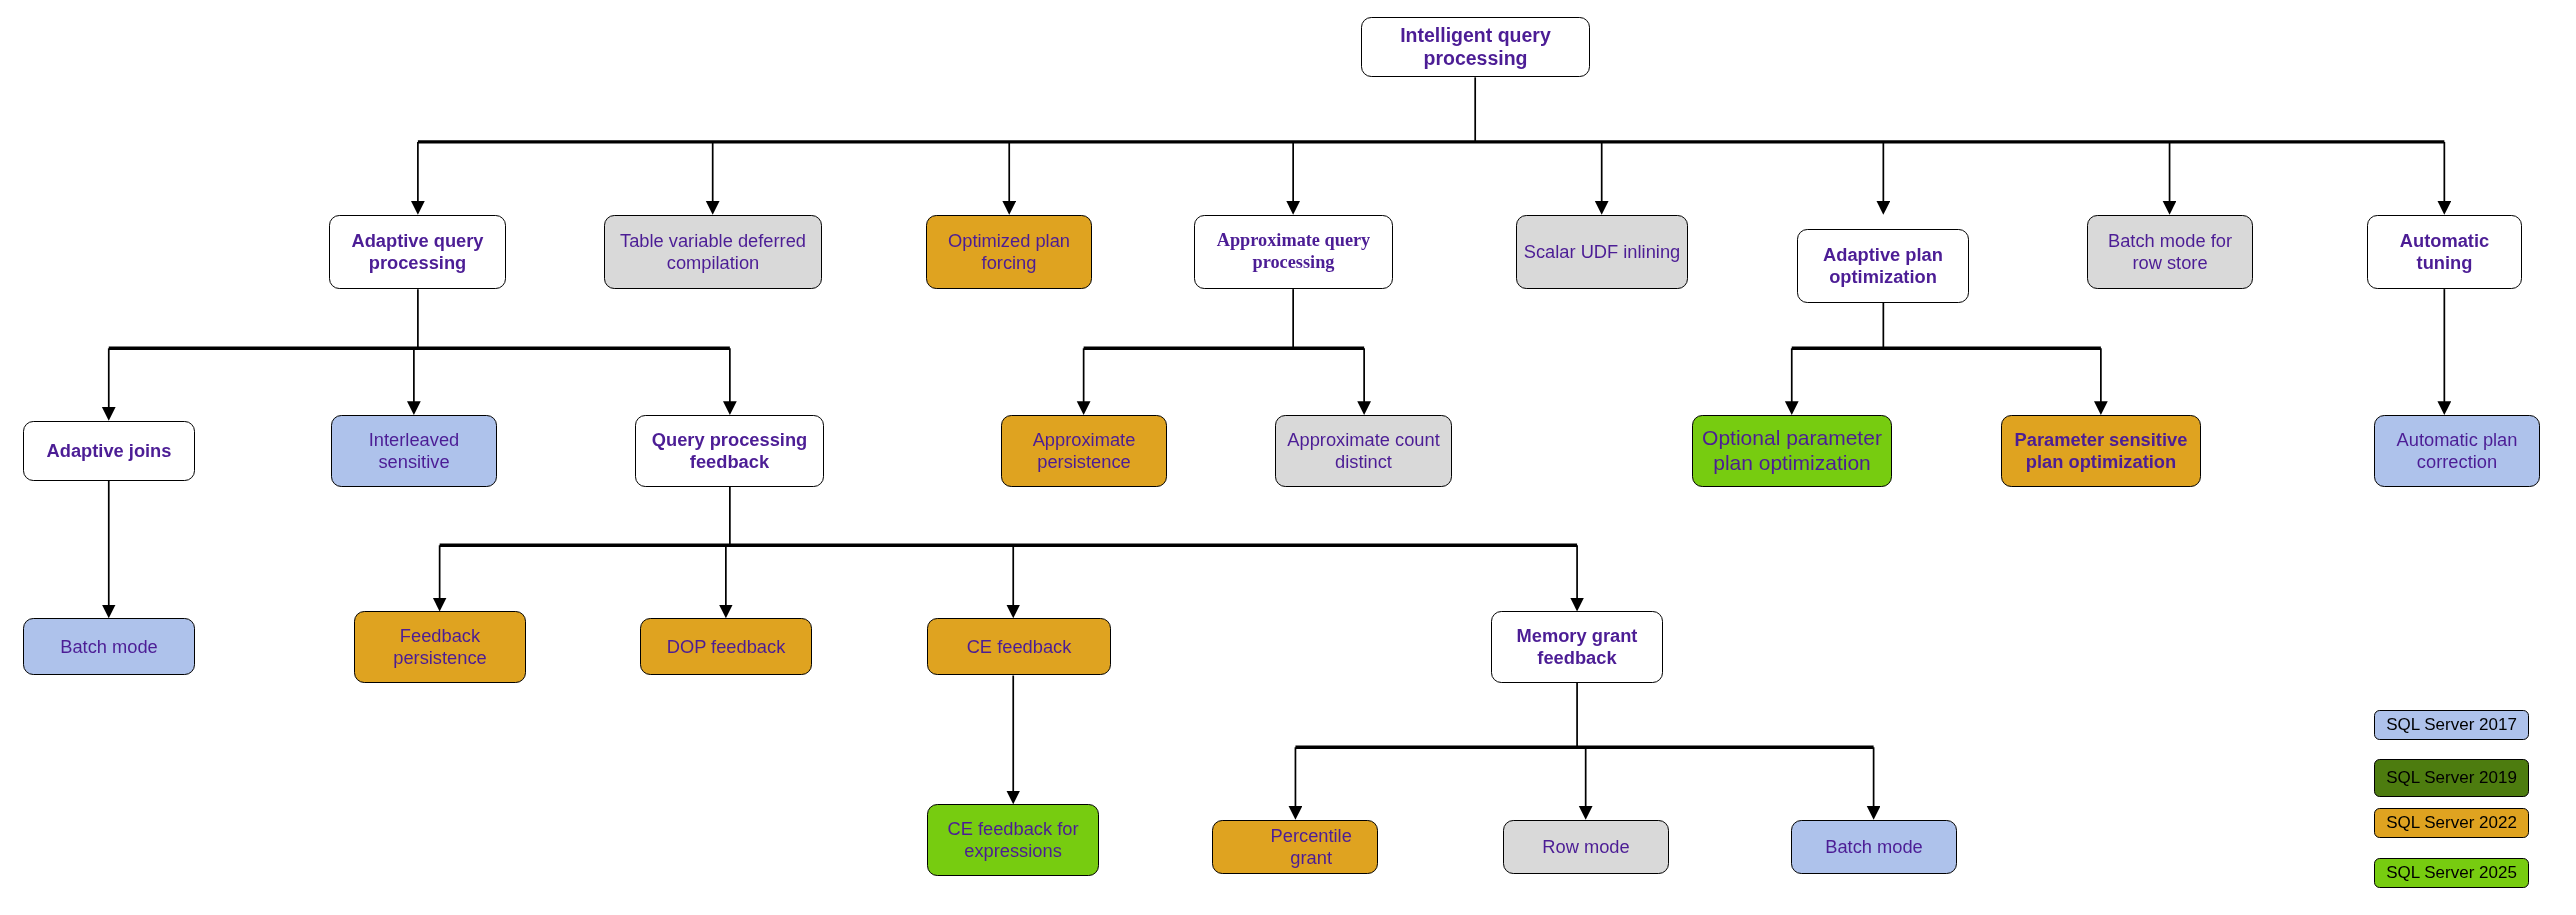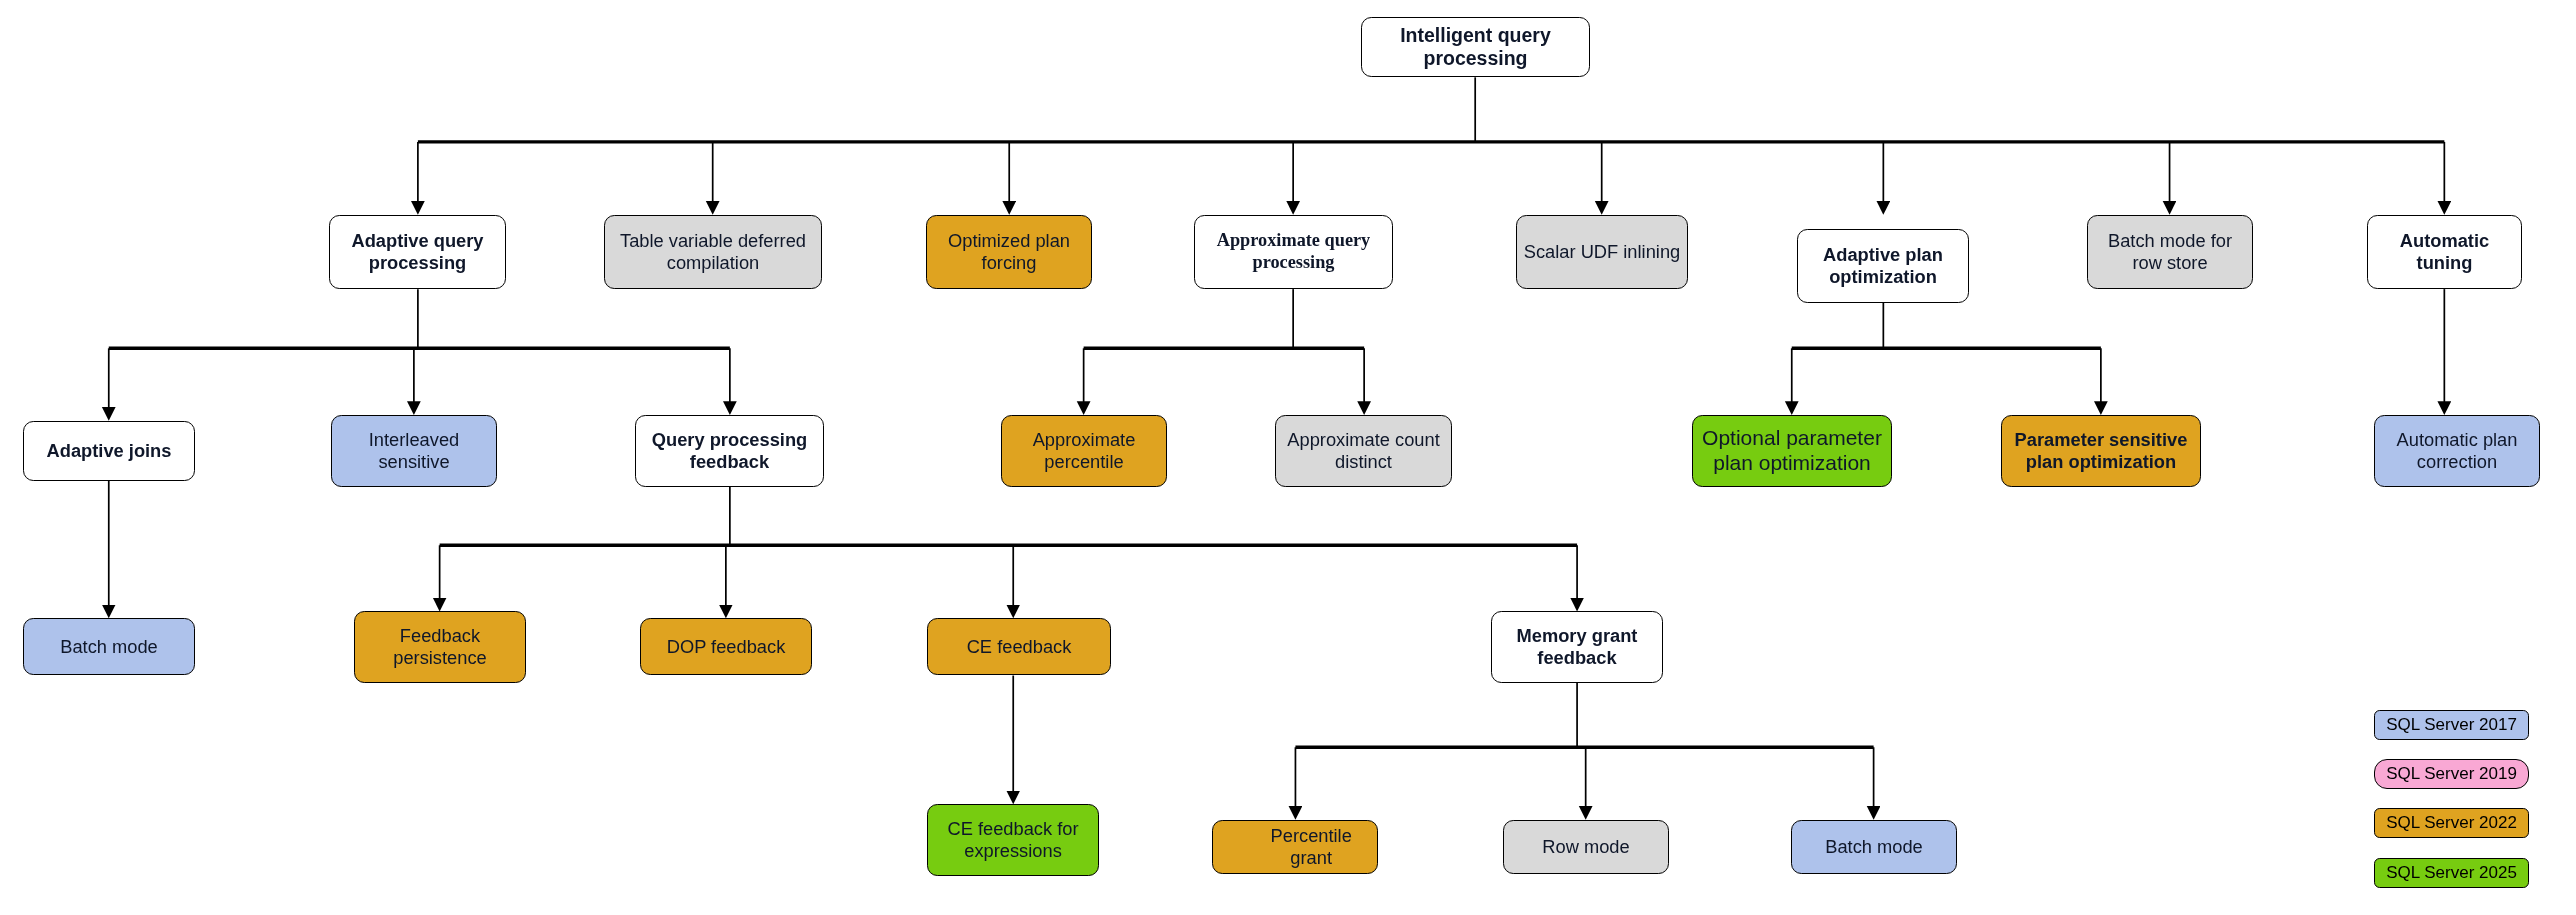--- a/index.html
+++ b/index.html
@@ -26,21 +26,21 @@
   .node {
     position: absolute;
     box-sizing: border-box;
     border: 1.7px solid #000000;
     border-radius: 10.3px;
     display: flex;
     align-items: center;
     justify-content: center;
     text-align: center;
     line-height: 1.18;
-    color: #0f172a;
+    color: #4c1d95;
     padding: 2.3px 4.6px;
     font-family: "Liberation Sans", sans-serif;
   }
   .node.white  { background: #ffffff; font-weight: bold; }
   .node.grey   { background: #d9d9d9; font-weight: normal; }
   .node.orange { background: #dfa320; font-weight: normal; }
   .node.blue   { background: #aec2eb; font-weight: normal; }
   .node.green  { background: #77cc10; font-weight: normal; }
 
   .legend-item {
@@ -138,21 +138,21 @@
       <div class="node white" style="left: 23px; top: 421px; width: 172px; height: 60px; font-size: 18.3px;">
         <span>Adaptive joins</span>
       </div>
       <div class="node blue" style="left: 331px; top: 415px; width: 166px; height: 72px; font-size: 18.3px;">
         <span>Interleaved sensitive</span>
       </div>
       <div class="node white" style="left: 635px; top: 415px; width: 189px; height: 72px; font-size: 18.3px;">
         <span>Query processing feedback</span>
       </div>
       <div class="node orange" style="left: 1001px; top: 415px; width: 166px; height: 72px; font-size: 18.3px;">
-        <span>Approximate percentile</span>
+        <span>Approximate persistence</span>
       </div>
       <div class="node grey" style="left: 1275px; top: 415px; width: 177px; height: 72px; font-size: 18.3px;">
         <span>Approximate count distinct</span>
       </div>
       <div class="node green" style="left: 1692px; top: 415px; width: 200px; height: 72px; font-size: 21px;">
         <span>Optional parameter plan optimization</span>
       </div>
       <div class="node orange" style="left: 2001px; top: 415px; width: 200px; height: 72px; font-size: 18.3px; font-weight: bold;">
         <span>Parameter sensitive plan optimization</span>
       </div>
@@ -184,21 +184,21 @@
         <span>Row mode</span>
       </div>
       <div class="node blue" style="left: 1791px; top: 820px; width: 166px; height: 54px; font-size: 18.3px;">
         <span>Batch mode</span>
       </div>
     </div>
   <div id="legend-layer">
       <div class="legend-item blue" style="left: 2374px; top: 710px; width: 155px; height: 30px; background: rgb(174, 194, 235);">
         <span>SQL Server 2017</span>
       </div>
-      <div class="legend-item grey" style="left: 2374px; top: 759px; width: 155px; height: 30px; background: #f9a8d4; border-radius: 13px;">
+      <div class="legend-item grey" style="left: 2374px; top: 759px; width: 155px; height: 38px; background: #4d7c0f;">
         <span>SQL Server 2019</span>
       </div>
       <div class="legend-item orange" style="left: 2374px; top: 808px; width: 155px; height: 30px; background: rgb(223, 163, 32);">
         <span>SQL Server 2022</span>
       </div>
       <div class="legend-item green" style="left: 2374px; top: 858px; width: 155px; height: 30px; background: rgb(119, 204, 16);">
         <span>SQL Server 2025</span>
       </div>
     </div>
 </div>

